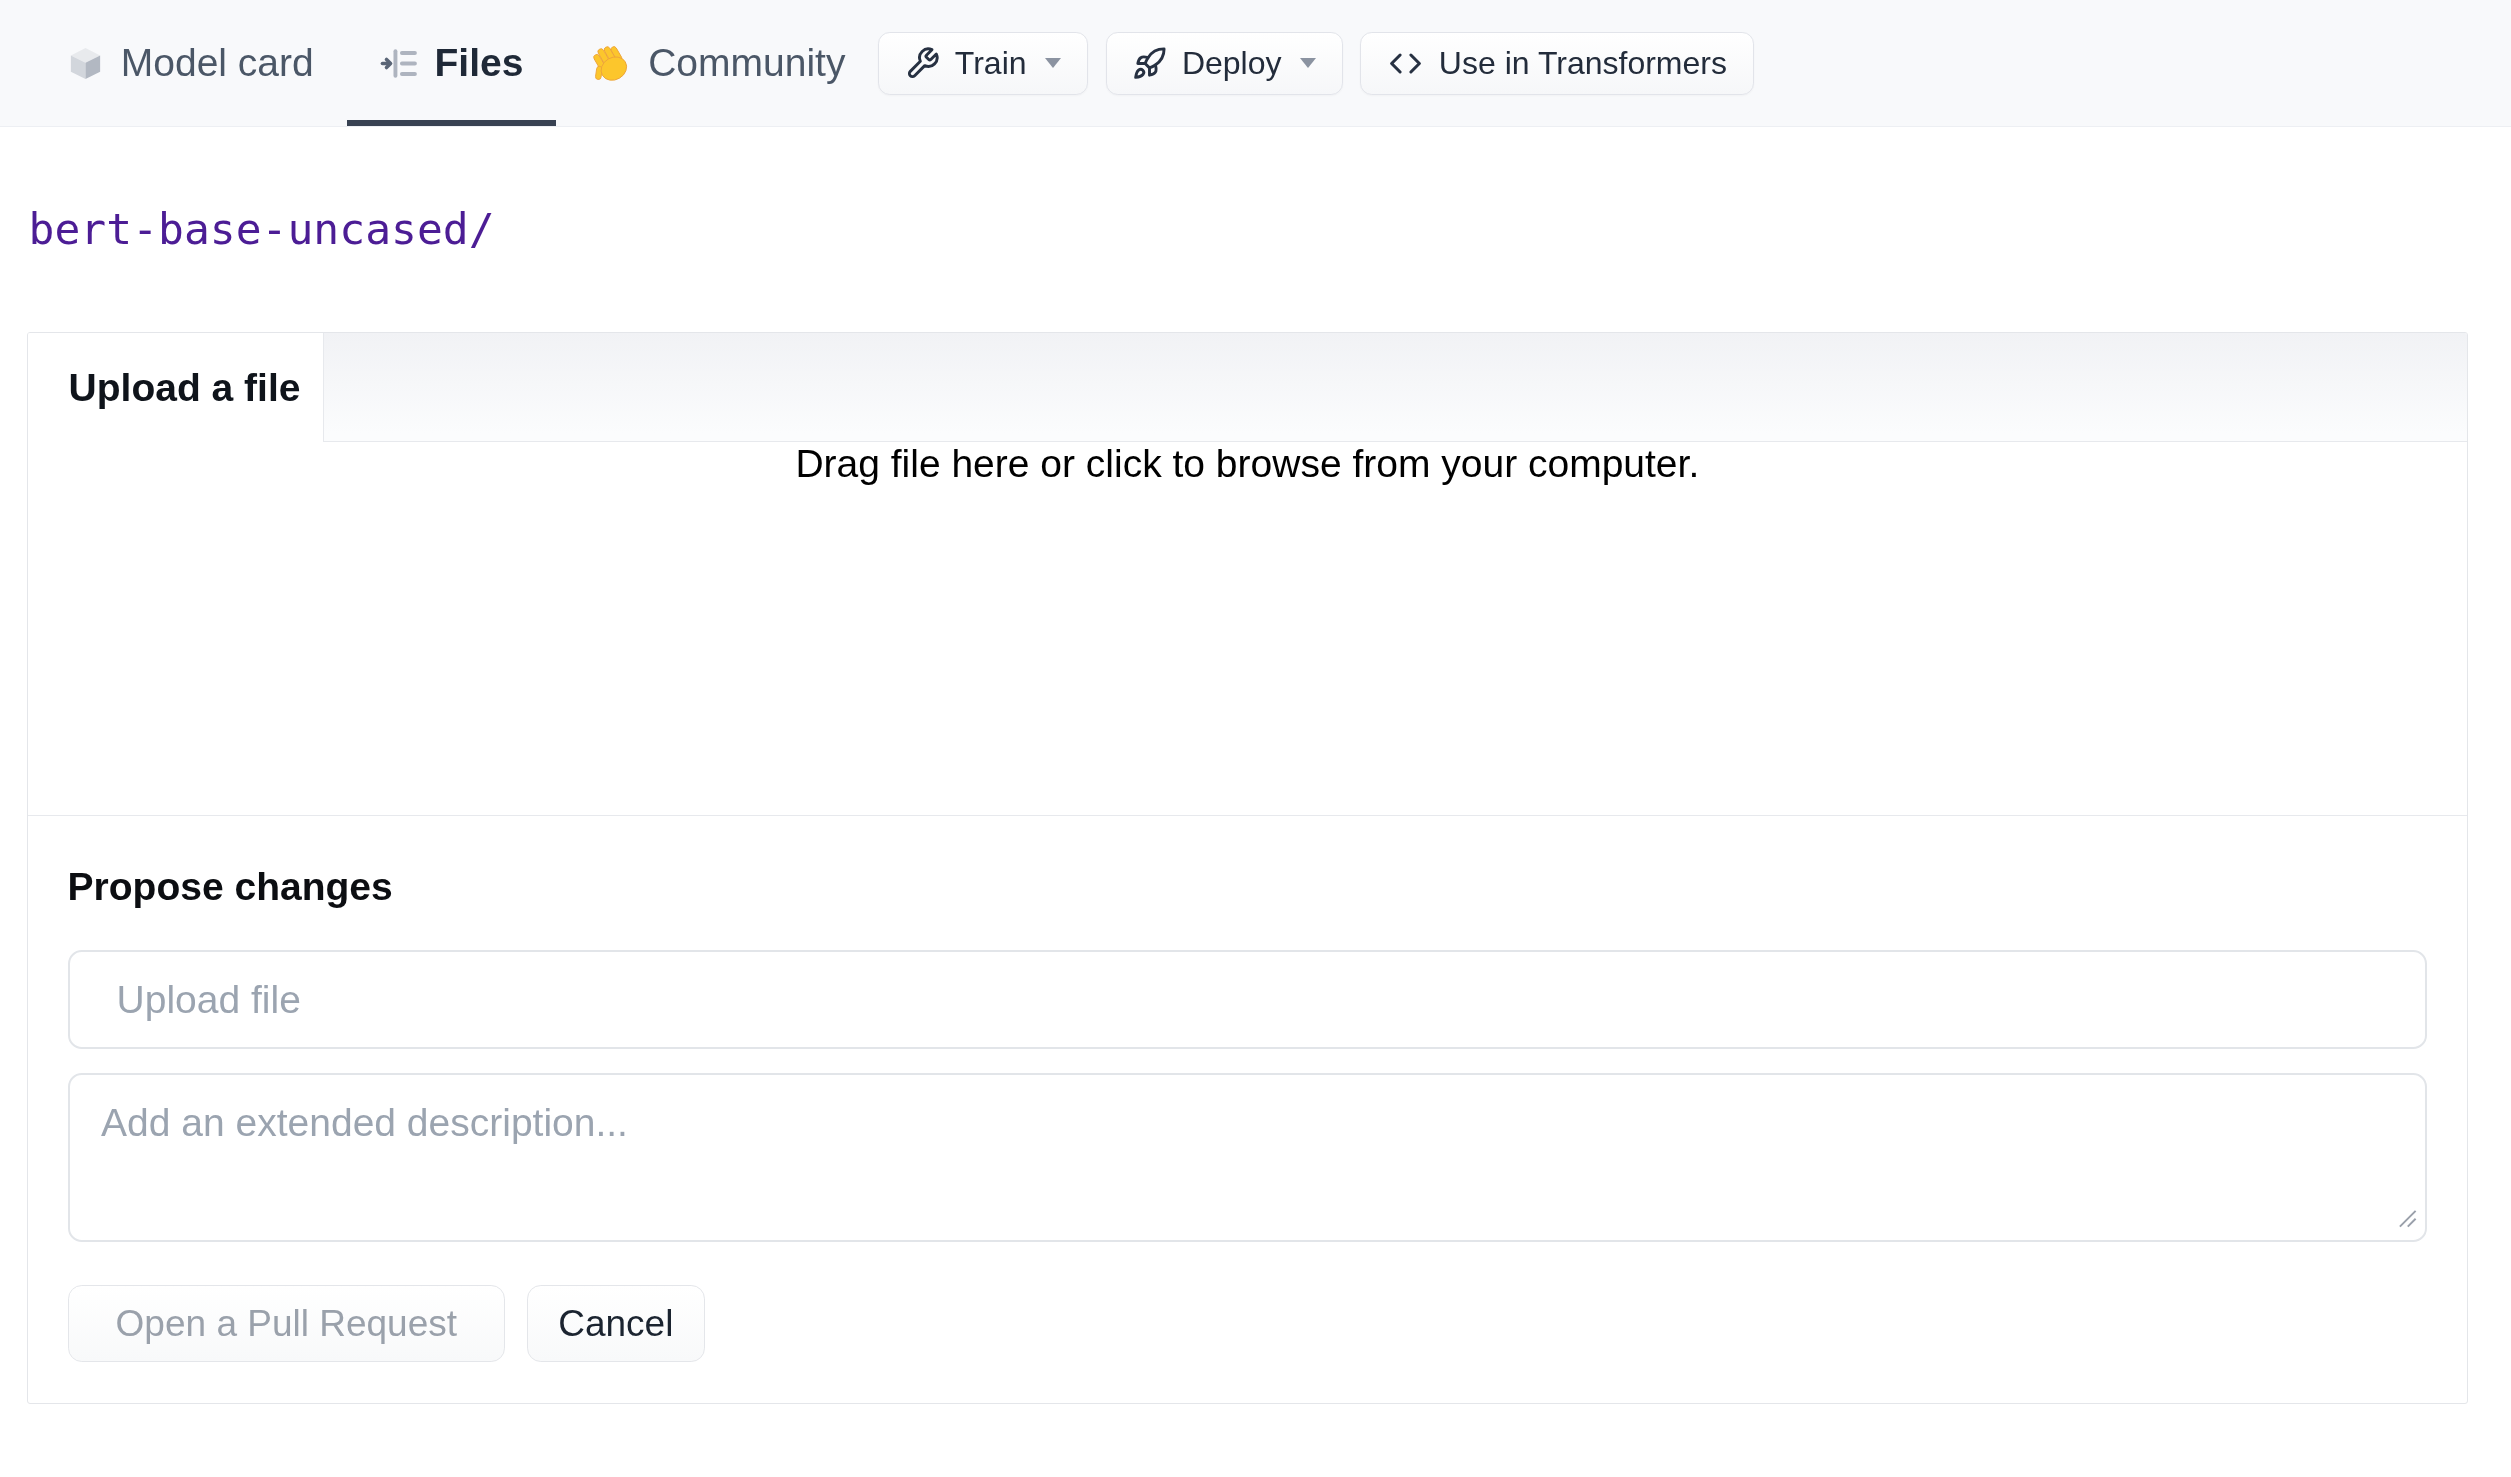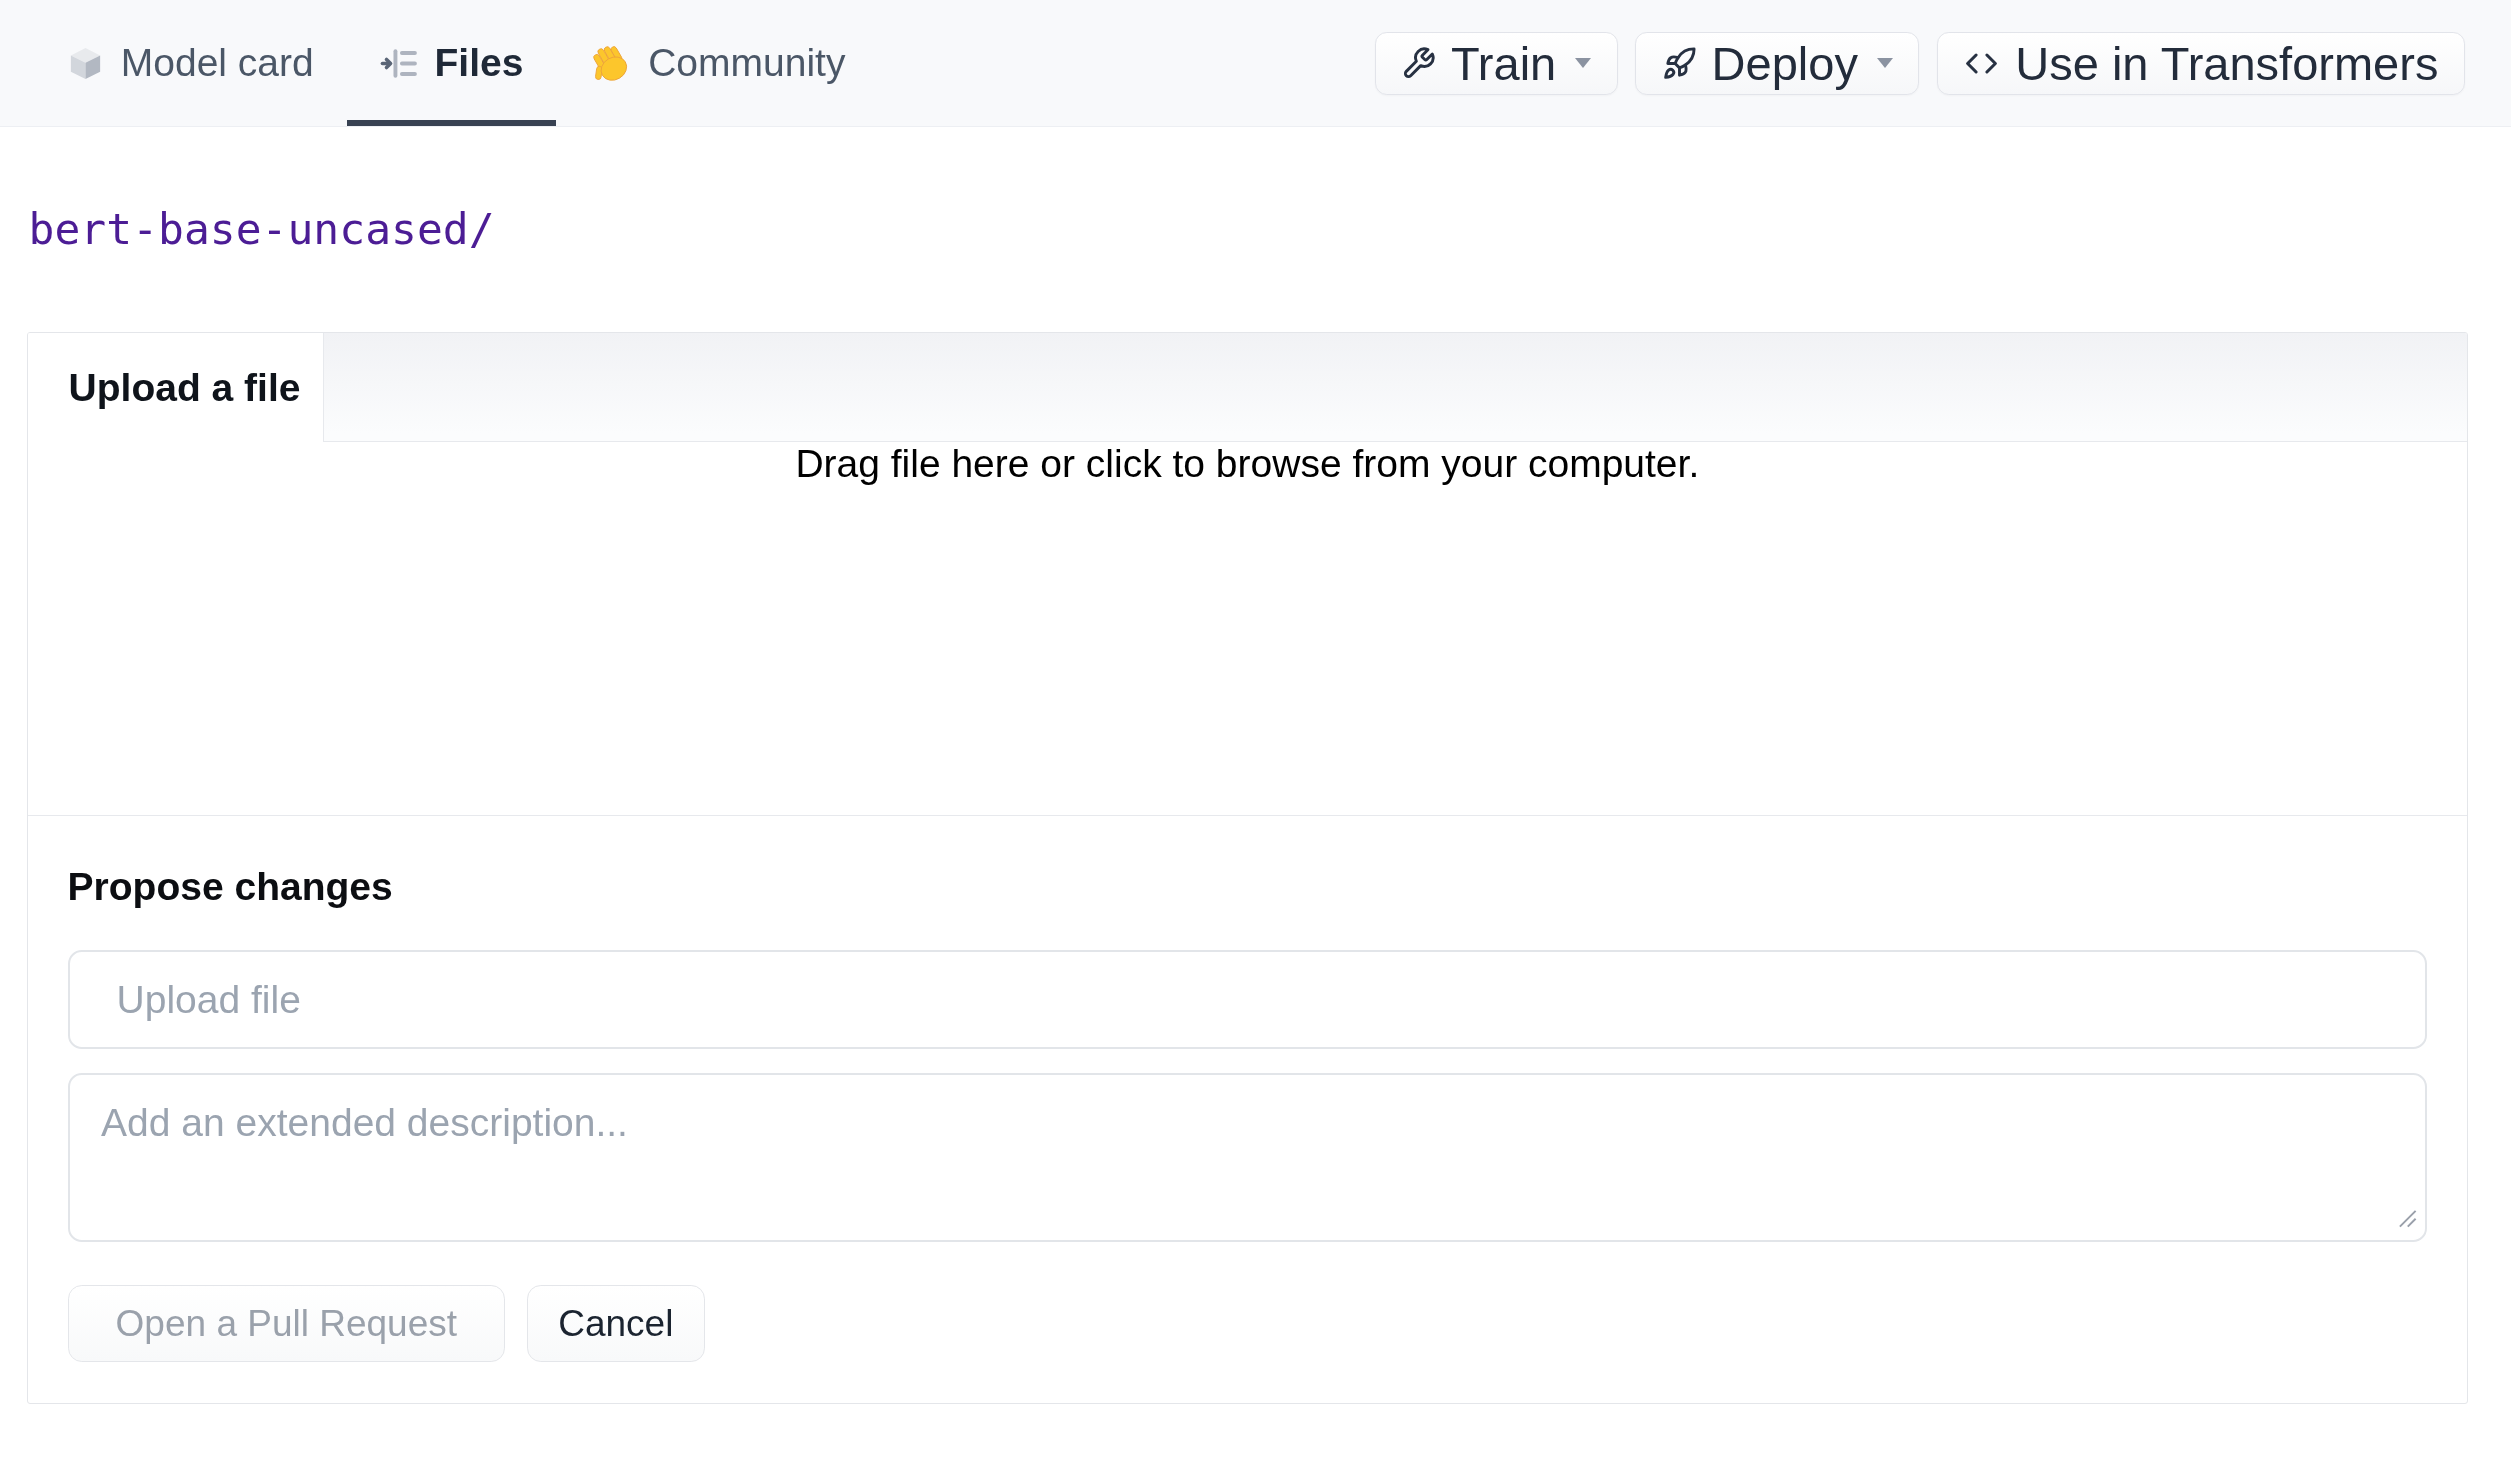--- a/index.html
+++ b/index.html
@@ -1,32 +1,32 @@
 <!DOCTYPE html>
 <html><head>
 <meta charset="utf-8">
 <style>
   * { margin:0; padding:0; box-sizing:border-box; }
   html,body { width:2512px; height:1478px; background:#ffffff;
     font-family:"Liberation Sans", sans-serif; overflow:hidden; }
 
   
   .navbar { height:127px; background:#f8f9fb; border-bottom:1px solid #edeff3;
-    display:flex; justify-content:space-between; align-items:stretch;
+    display:flex; align-items:stretch;
     padding:0 47px 0 33px; }
   .nav-tabs { display:flex; align-items:stretch; }
   .nav-tab { display:flex; align-items:center; gap:15.8px; padding:0 33px;
     font-size:39px; color:#4b5767; position:relative; cursor:pointer; }
   .nav-tab.active { color:#1f2937; font-weight:700; }
   .nav-tab.active::after { content:""; position:absolute; left:0; right:0;
     bottom:0; height:5.9px; background:#384252; }
   .nav-actions { display:flex; align-items:center; gap:17.7px; }
   .action-btn { height:63px; padding:0 25.6px; border:1px solid #e2e4ea;
     border-radius:11.8px; background:linear-gradient(180deg,#ffffff,#f6f7f9);
-    font-size:47px; color:#232c3b; display:flex; align-items:center; gap:14.8px;
+    font-size:32px; color:#232c3b; display:flex; align-items:center; gap:14.8px;
     cursor:pointer; box-shadow:0 1px 2px rgba(0,0,0,0.03); white-space:nowrap; }
   .caret { width:0; height:0; border-left:8.9px solid transparent;
     border-right:8.9px solid transparent; border-top:10.8px solid #8b93a1;
     margin-left:3.9px; }
   .icon svg { display:block; }
 
   
   .breadcrumb { margin:73px 0 0 28.6px; font-family:"DejaVu Sans Mono", monospace;
     font-size:43px; line-height:59px; color:#4c1d95; cursor:pointer; width:max-content; }
 

